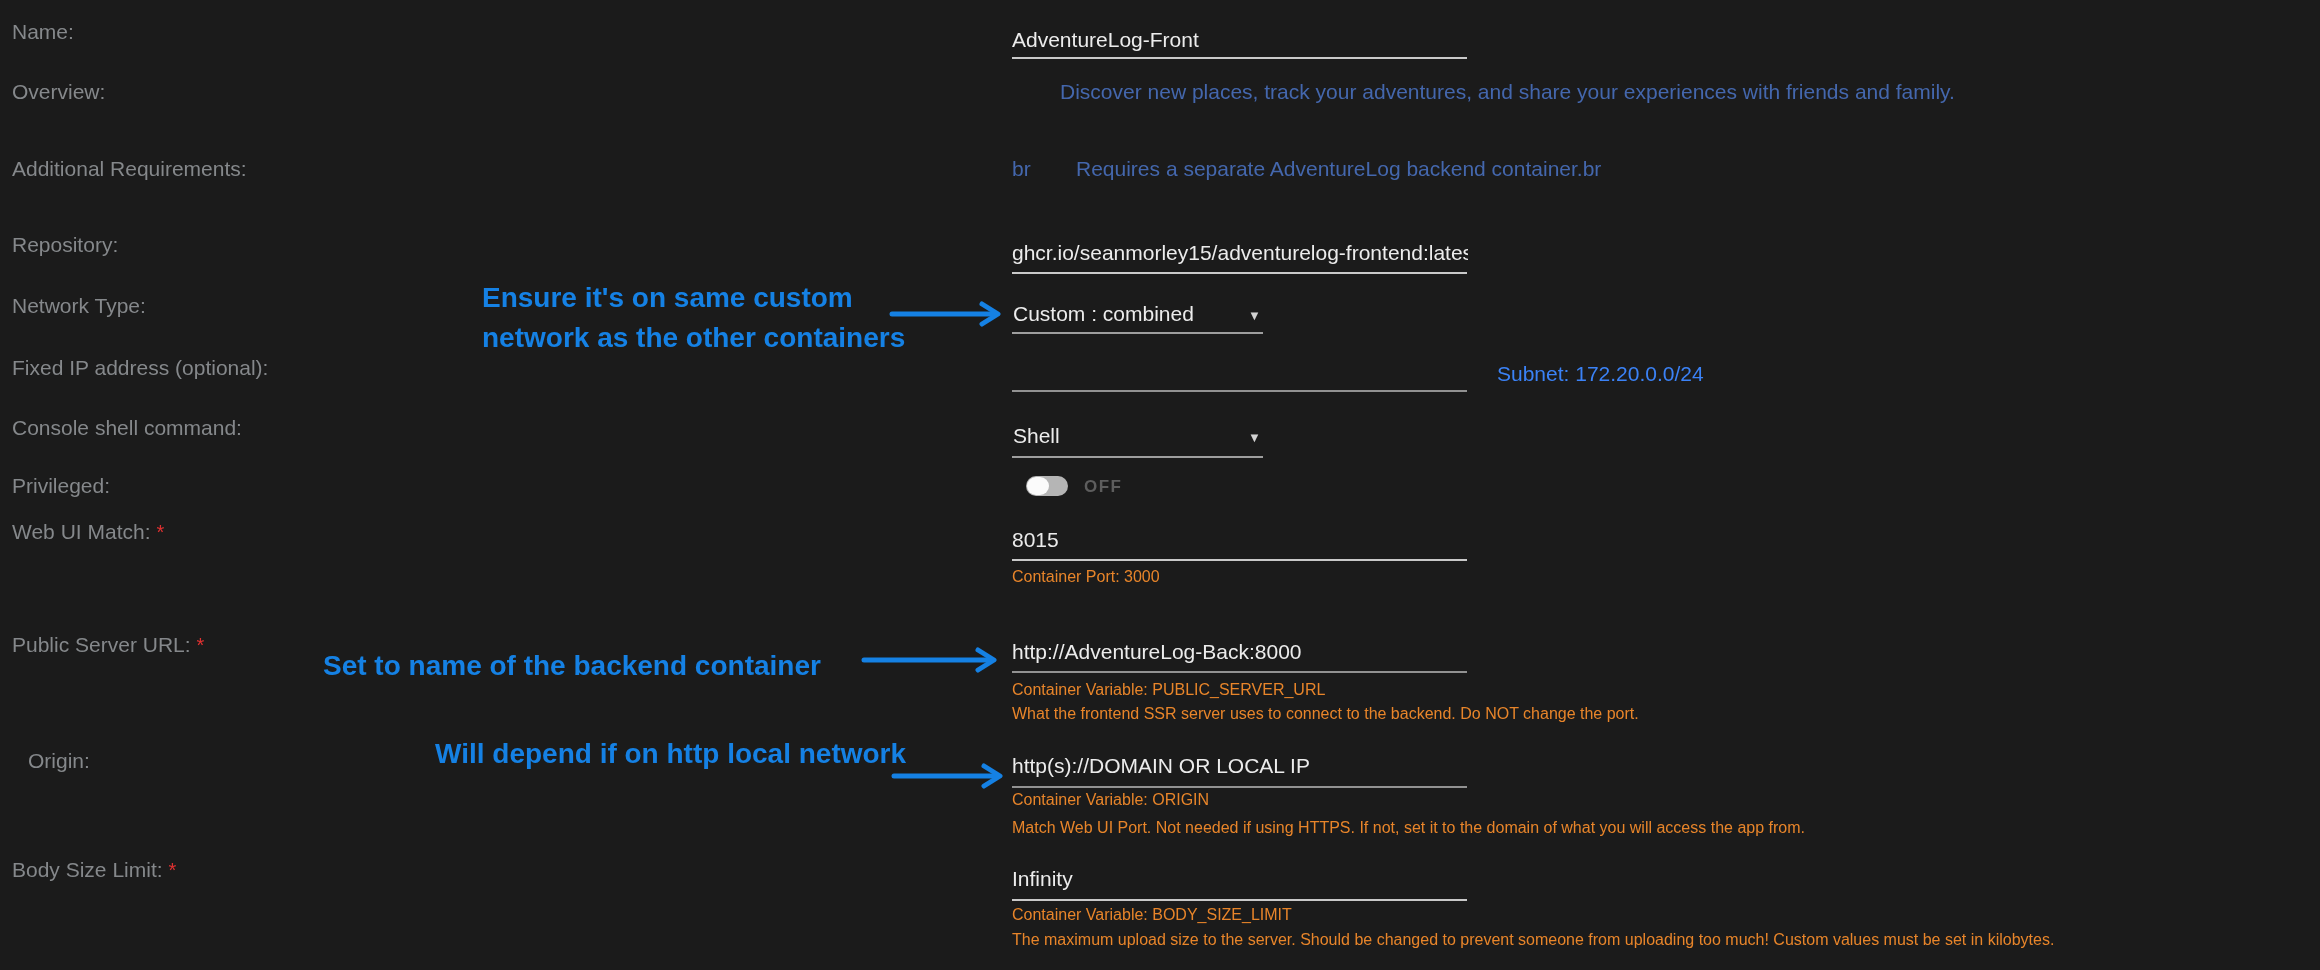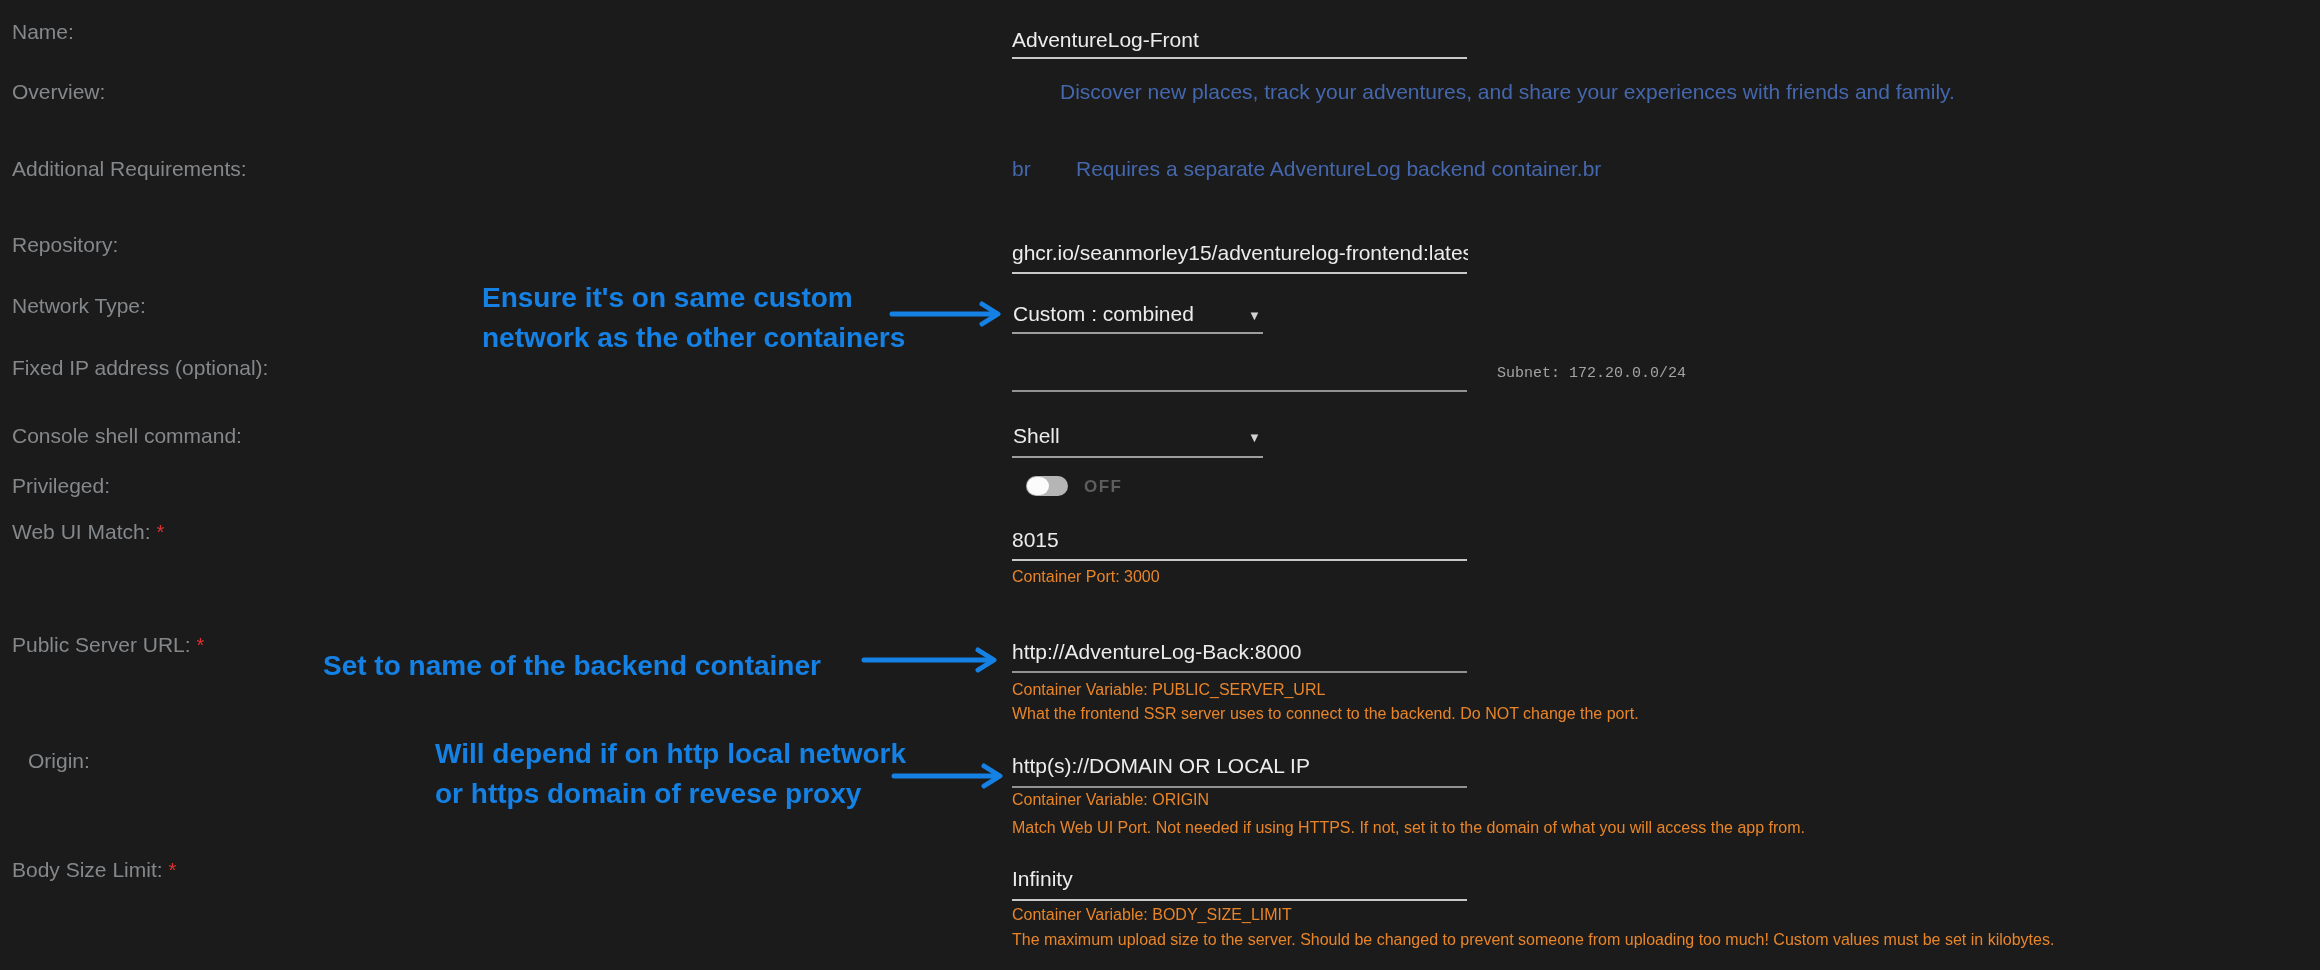--- a/index.html
+++ b/index.html
@@ -37,24 +37,23 @@
     font-size: 21px;
     color: #4467ad;
     line-height: 22px;
   }
   .orangetext {
     font-size: 16px;
     color: #e8852a;
     line-height: 21px;
   }
   .hint {
-    font-size: 15px;
-    color: #a3a3a3;
+    font-size: 21px;
+    color: #3b82f6;
     line-height: 22px;
-    font-family: Liberation Mono, monospace;
   }
   .caret {
     font-size: 13px;
     color: #d2d2d2;
     line-height: 22px;
   }
   .dropdown { cursor: pointer; }
   .toggle-track {
     width: 42px; height: 20px;
     border-radius: 10px;
@@ -87,21 +86,21 @@
 <body>
 
 <div id="screen">
 
   <div class="abs label" style="left:12px; top:21px;"><span>Name:</span></div>
   <div class="abs label" style="left:12px; top:81px;"><span>Overview:</span></div>
   <div class="abs label" style="left:12px; top:158px;"><span>Additional Requirements:</span></div>
   <div class="abs label" style="left:12px; top:234px;"><span>Repository:</span></div>
   <div class="abs label" style="left:12px; top:295px;"><span>Network Type:</span></div>
   <div class="abs label" style="left:12px; top:357px;"><span>Fixed IP address (optional):</span></div>
-  <div class="abs label" style="left:12px; top:417px;margin-top:8px;"><span>Console shell command:</span></div>
+  <div class="abs label" style="left:12px; top:417px;"><span>Console shell command:</span></div>
   <div class="abs label" style="left:12px; top:475px;"><span>Privileged:</span></div>
   <div class="abs label" style="left:12px; top:521px;"><span>Web UI Match:</span><span class="req">*</span></div>
   <div class="abs label" style="left:12px; top:634px;"><span>Public Server URL:</span><span class="req">*</span></div>
   <div class="abs label" style="left:12px; top:750px;margin-left:16px;"><span>Origin:</span></div>
   <div class="abs label" style="left:12px; top:859px;"><span>Body Size Limit:</span><span class="req">*</span></div>
 
   <div class="abs value" style="left:1012px; top:29px;">AdventureLog-Front</div>
   <div class="abs underline" style="top:57px;"></div>
 
   <div class="abs bluetext" style="left:1012px; top:81px;margin-left:48px;">Discover new places, track your adventures, and share your experiences with friends and family.</div>
@@ -159,20 +158,19 @@
   <div class="abs annotation" style="left:323px; top:646px;">
     <div>Set to name of the backend container</div>
   </div>
   <svg class="abs arrow-svg" style="left:860px; top:646px;" width="145" height="30">
     <line x1="4" y1="14" x2="130" y2="14" stroke="#1581e4" stroke-width="5" stroke-linecap="round"></line>
     <path d="M118 4 L134 14 L118 24" fill="none" stroke="#1581e4" stroke-width="5" stroke-linecap="round" stroke-linejoin="round"></path>
   </svg>
 
   <div class="abs annotation" style="left:435px; top:734px;">
     <div>Will depend if on http local network</div>
-    <div>or https domain of revese proxy</div>
   </div>
   <svg class="abs arrow-svg" style="left:890px; top:762px;" width="120" height="30">
     <line x1="4" y1="14" x2="106" y2="14" stroke="#1581e4" stroke-width="5" stroke-linecap="round"></line>
     <path d="M94 4 L110 14 L94 24" fill="none" stroke="#1581e4" stroke-width="5" stroke-linecap="round" stroke-linejoin="round"></path>
   </svg>
 
 </div>
 
 </body></html>

